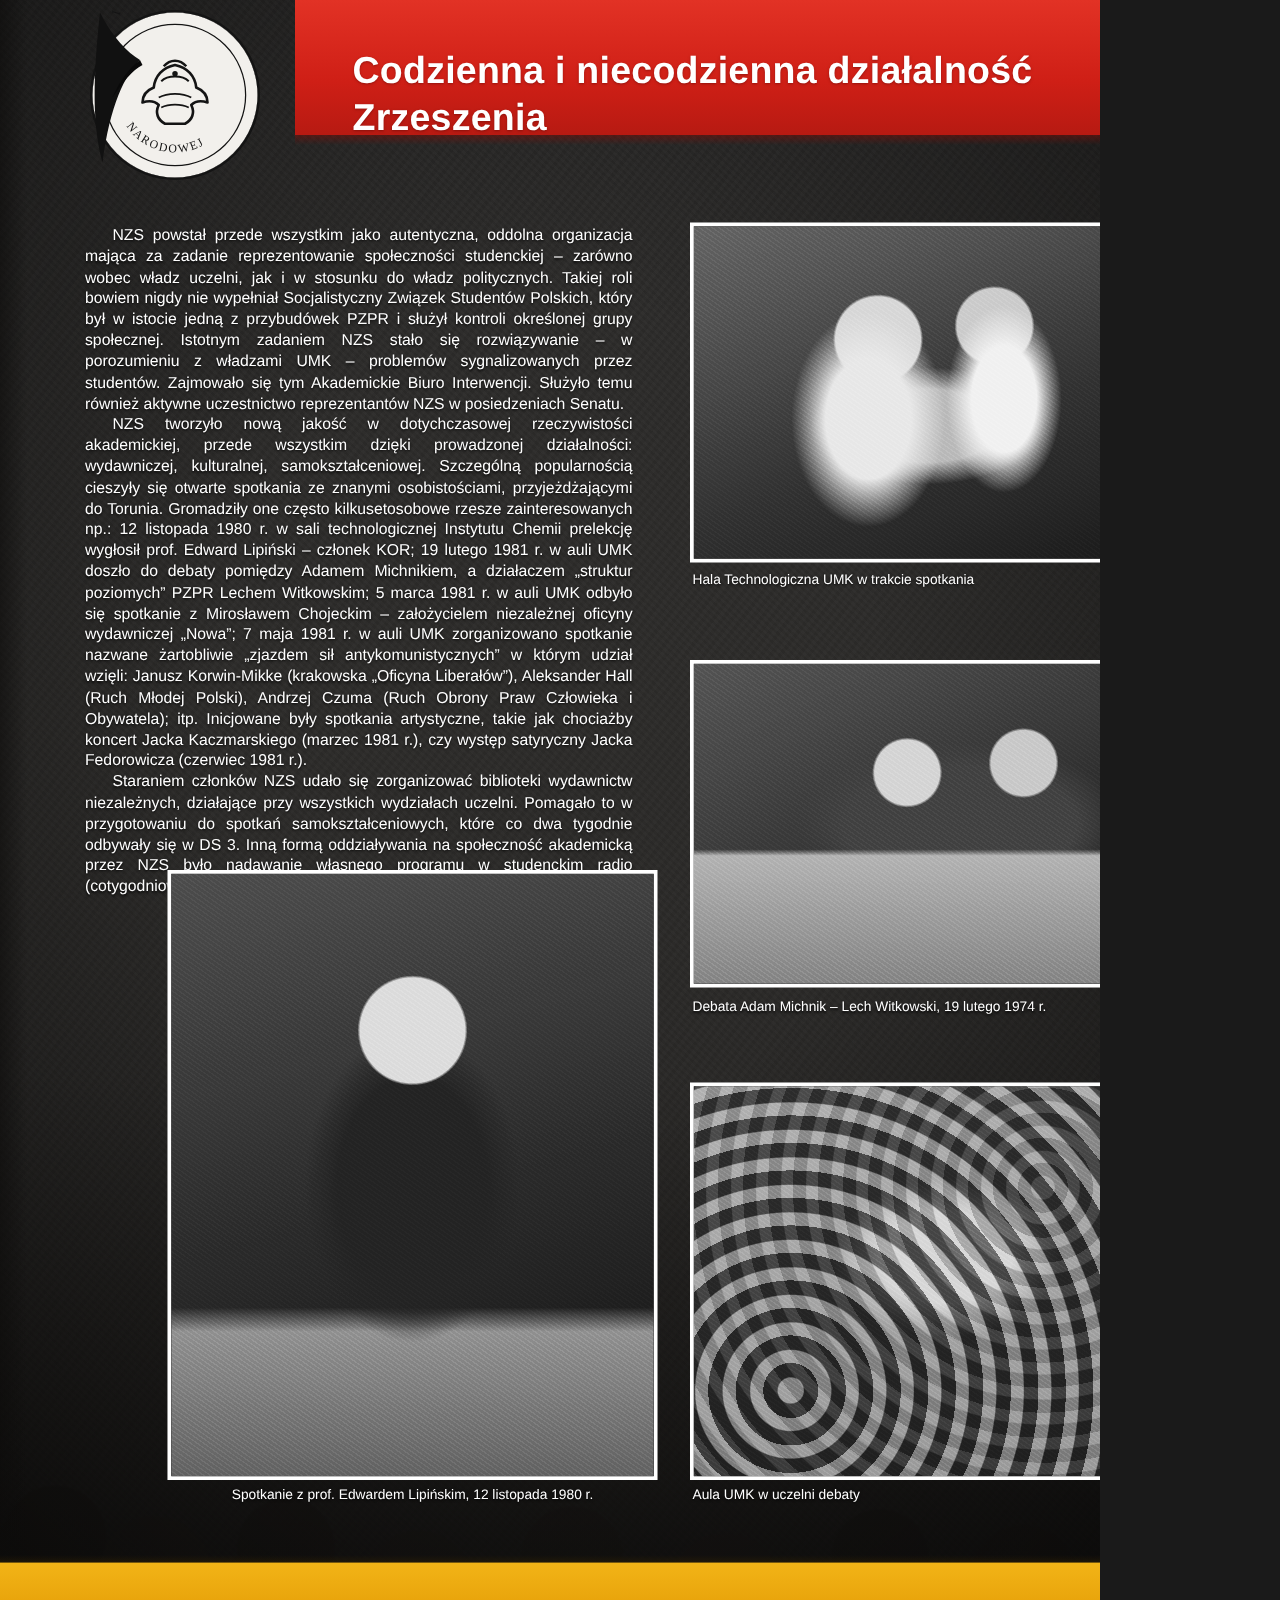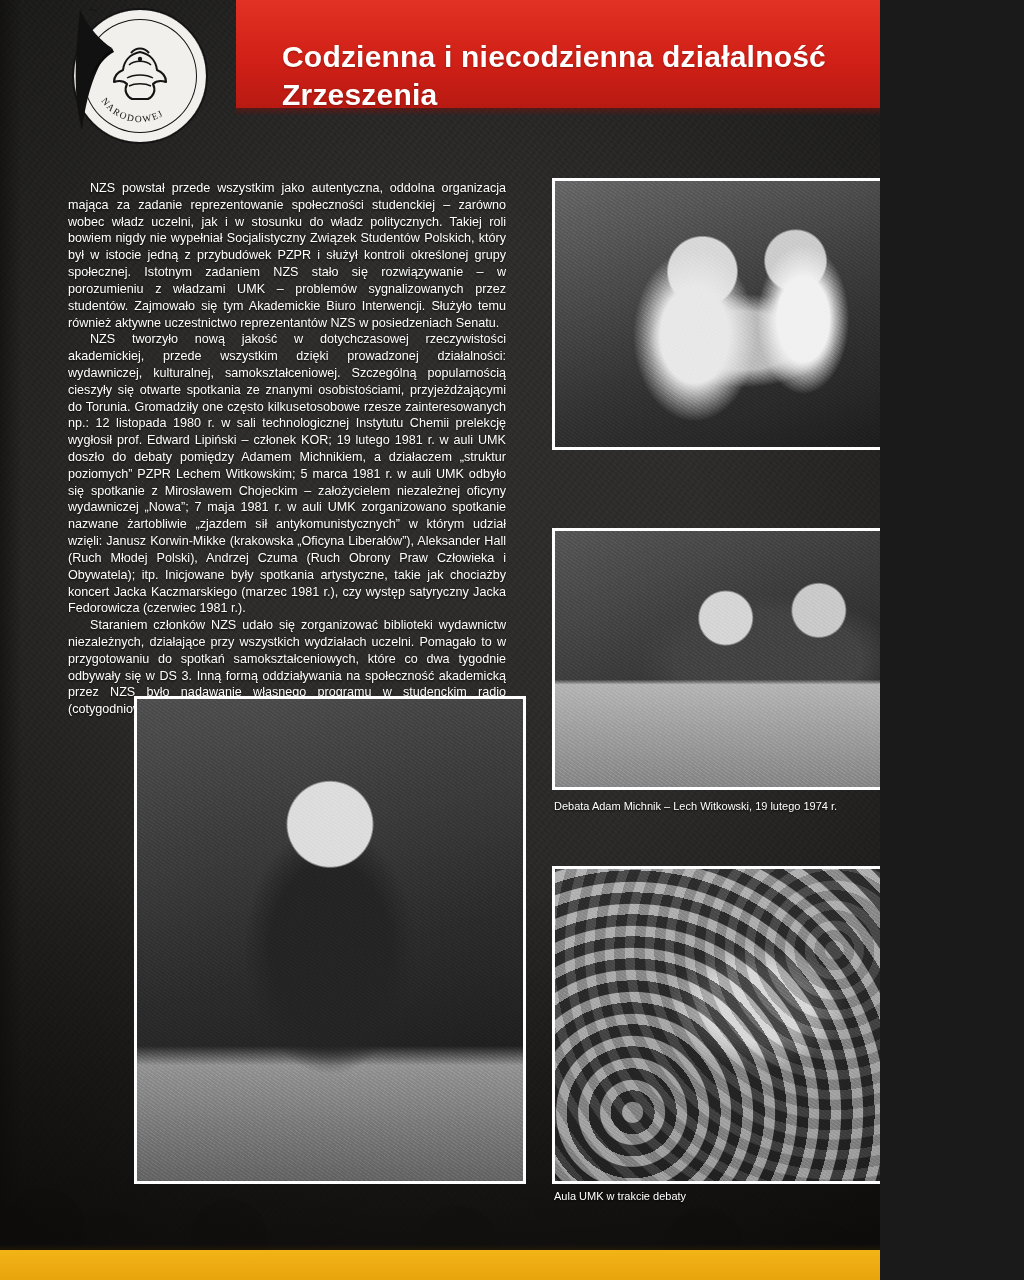--- a/index.html
+++ b/index.html
@@ -244,32 +244,34 @@
   <div class="text-col">
     <p>NZS powstał przede wszystkim jako autentyczna, oddolna organizacja mająca za zadanie reprezentowanie społeczności studenckiej – zarówno wobec władz uczelni, jak i w stosunku do władz politycznych. Takiej roli bowiem nigdy nie wypełniał Socjalistyczny Związek Studentów Polskich, który był w istocie jedną z przybudówek PZPR i służył kontroli określonej grupy społecznej. Istotnym zadaniem NZS stało się rozwiązywanie – w porozumieniu z władzami UMK – problemów sygnalizowanych przez studentów. Zajmowało się tym Akademickie Biuro Interwencji. Służyło temu również aktywne uczestnictwo reprezentantów NZS w posiedzeniach Senatu.</p>
     <p>NZS tworzyło nową jakość w dotychczasowej rzeczywistości akademickiej, przede wszystkim dzięki prowadzonej działalności: wydawniczej, kulturalnej, samokształceniowej. Szczególną popularnością cieszyły się otwarte spotkania ze znanymi osobistościami, przyjeżdżającymi do Torunia. Gromadziły one często kilkusetosobowe rzesze zainteresowanych np.: 12 listopada 1980 r. w sali technologicznej Instytutu Chemii prelekcję wygłosił prof. Edward Lipiński – członek KOR; 19 lutego 1981 r. w auli UMK doszło do debaty pomiędzy Adamem Michnikiem, a działaczem „struktur poziomych” PZPR Lechem Witkowskim; 5 marca 1981 r. w auli UMK odbyło się spotkanie z Mirosławem Chojeckim – założycielem niezależnej oficyny wydawniczej „Nowa”; 7 maja 1981 r. w auli UMK zorganizowano spotkanie nazwane żartobliwie „zjazdem sił antykomunistycznych” w którym udział wzięli: Janusz Korwin-Mikke (krakowska „Oficyna Liberałów”), Aleksander Hall (Ruch Młodej Polski), Andrzej Czuma (Ruch Obrony Praw Człowieka i Obywatela); itp. Inicjowane były spotkania artystyczne, takie jak chociażby koncert Jacka Kaczmarskiego (marzec 1981 r.), czy występ satyryczny Jacka Fedorowicza (czerwiec 1981 r.).</p>
     <p>Staraniem członków NZS udało się zorganizować biblioteki wydawnictw niezależnych, działające przy wszystkich wydziałach uczelni. Pomagało to w przygotowaniu do spotkań samokształceniowych, które co dwa tygodnie odbywały się w DS 3. Inną formą oddziaływania na społeczność akademicką przez NZS było nadawanie własnego programu w studenckim radio (cotygodniowa „ABC” – audycja bez cenzury).</p>
   </div>
 
   <div class="photo" id="photo1">
     <div class="ph-inner p1"></div>
     <div class="grain"></div>
   </div>
+  <div class="cap" id="cap1">Hala Technologiczna UMK w trakcie spotkania</div>
 
   <div class="photo" id="photo2">
     <div class="ph-inner p2"></div>
     <div class="grain"></div>
   </div>
   <div class="cap" id="cap2">Debata Adam Michnik – Lech Witkowski, 19 lutego 1974 r.</div>
 
   <div class="photo" id="photo3">
     <div class="ph-inner p3"></div>
     <div class="grain"></div>
   </div>
-  <div class="cap" id="cap3">Aula UMK w trakcie debaty</div>
+  <div class="cap" id="cap3">Aula UMK w uczelni debaty</div>
 
   <div class="photo" id="photo4">
     <div class="ph-inner p4"></div>
     <div class="grain"></div>
   </div>
+  <div class="cap" id="cap4">Spotkanie z prof. Edwardem Lipińskim, 12 listopada 1980 r.</div>
 
   <div class="bottom-band"></div>
 </div>
 
 </body></html>

